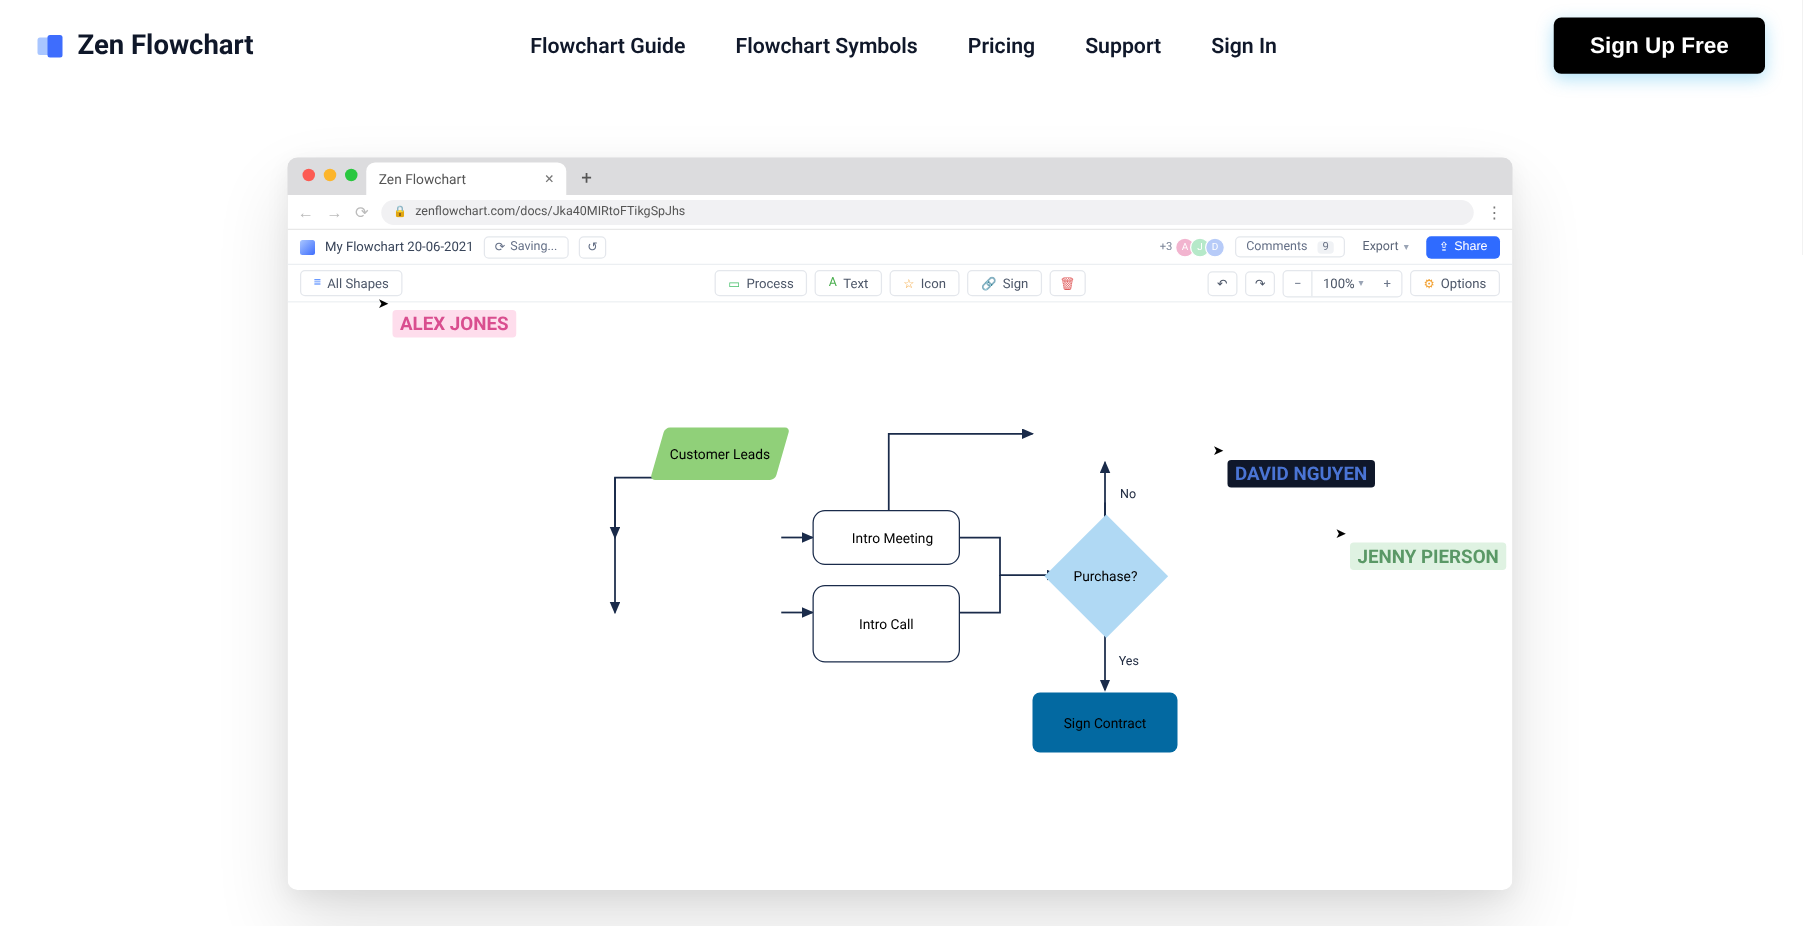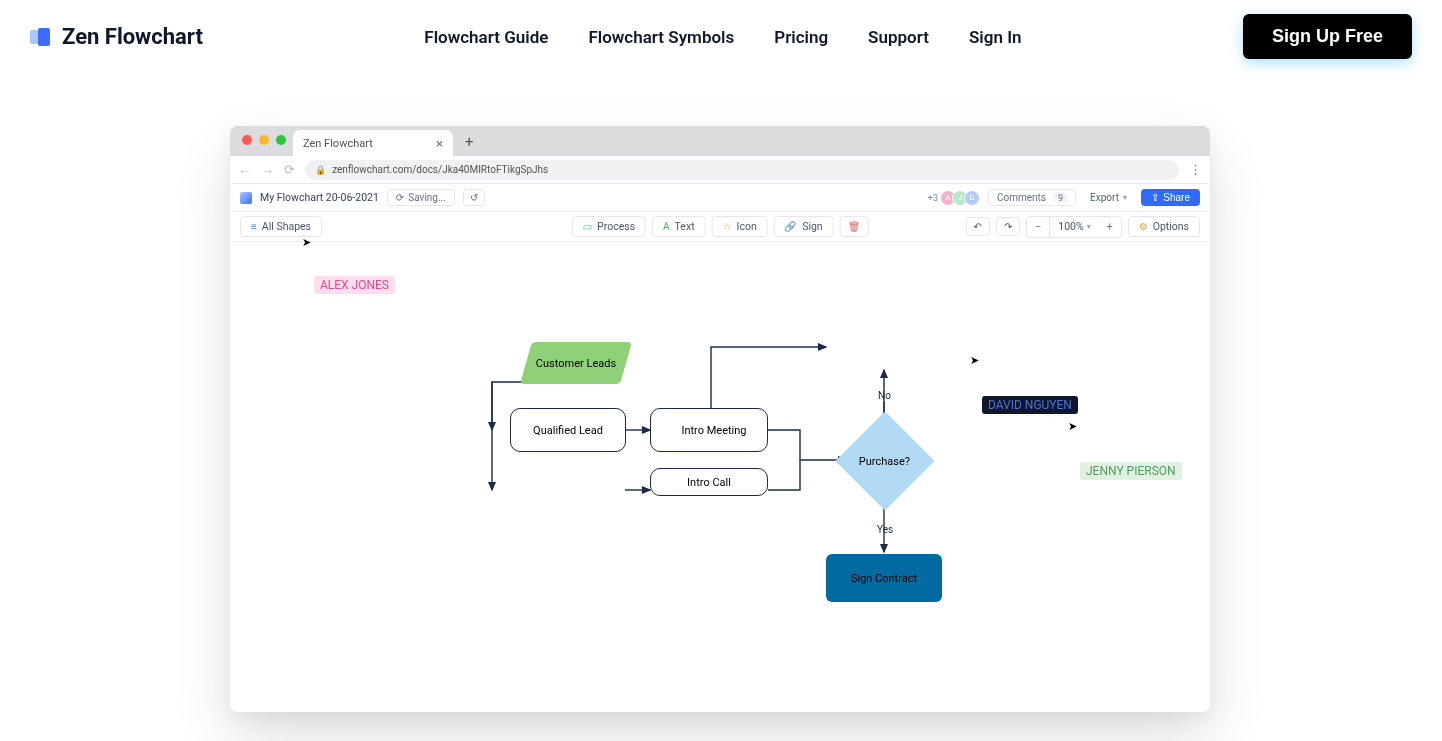--- a/index.html
+++ b/index.html
@@ -59,35 +59,35 @@
   .tool.square { padding: 3px 7px; }
   .tool .ico { font-size: 10px; }
   .ico-blue { color: #3c7bff; } .ico-green { color: #49c06c; } .ico-orange { color: #f2a234; } .ico-red { color: #e05a5a; }
   .zoom-box { border: 1px solid #e4e7ec; border-radius: 4px; display: flex; align-items: center; height: 22px; }
   .zoom-box .z { padding: 0 8px; color: #6c7689; border-right: 1px solid #e4e7ec; height: 100%; display: flex; align-items: center; }
   .zoom-box .z:last-child { border-right: none; }
   .zoom-box .zv { padding: 0 8px; color: #4b5566; display: flex; align-items:center; gap:3px; }
 
   
   .canvas { position: relative; height: calc(100% - 116px); background: #fff; }
-  .cursor-tag { position: absolute; padding: 2px 6px; border-radius: 3px; font-size: 12px; font-weight: 400; margin-top: 28px; }
+  .cursor-tag { position: absolute; padding: 2px 6px; border-radius: 3px; font-size: 15px; font-weight: 700; }
   .cursor-ptr { position: absolute; font-size: 11px; color: #000; }
   .tag-pink { background: #feddec; color: #d94e8f; }
   .tag-blue { background: #0f172a; color: #4a74d4; }
   .tag-green { background: #dff2e2; color: #5a9866; }
 
   
   .node { position: absolute; font-size: 11px; display: flex; align-items: center; justify-content: center; text-align: center; }
   .rect { border: 1.5px solid #1a2b4a; border-radius: 10px; background: #fff; }
   .green-fill { background: #0369a1; border: none; border-radius: 6px; }
   .para { width: 100px; height: 42px; background: #90d079; transform: skewX(-16deg); border-radius: 4px; }
   .para > div { transform: skewX(16deg); font-size: 11px; }
   .diamond { width: 70px; height: 70px; transform: rotate(45deg); background: #b0d9f4; }
   .diamond > div { transform: rotate(-45deg); font-size: 11px; }
-  .edge-label { position: absolute; font-size: 10px; color: #202b41; }
+  .edge-label { position: absolute; font-size: 10px; color: #202b41; margin-left: 18px; }
 
   svg.connectors { position: absolute; top:0; left:0; width:100%; height:100%; pointer-events:none; }
   svg .ln { stroke: #1a2b4a; stroke-width: 1.4; fill: none; }
   svg .ar { fill: #1a2b4a; }
 </style>
 </head>
 <body>
 
 <div class="topnav">
   <div class="logo-wrap">
@@ -248,28 +248,25 @@
       <path class="ln" d="M654,183 L654,128" marker-end="url(#ah)"></path>
       <path class="ln" d="M654,160 L654,183"></path>
 
       <path class="ln" d="M654,254 L654,310" marker-end="url(#ah)"></path>
     </svg>
 
     <div class="node para" style="left:296px; top:100px;">
       <div>Customer Leads</div>
     </div>
 
-    <div class="node rect" style="left:280px; top:166px; width:116px; height:44px;">
-      <span>Qualified Lead</span>
-    </div>
 
     <div class="node rect" style="left:420px; top:166px; width:118px; height:44px;padding-left:10px;">
       <span>Intro Meeting</span>
     </div>
-    <div class="node rect" style="left:420px; top:226px; width:118px; height:28px;align-items:center;">
+    <div class="node rect" style="left:420px; top:226px; width:118px; height:62px;align-items:center;">
       <span>Intro Call</span>
     </div>
 
 
     <div class="node diamond" style="left:620px; top:184px;">
       <div>Purchase?</div>
     </div>
 
     <div class="node green-fill" style="left:596px; top:312px; width:116px; height:48px;">
       <span>Sign Contract</span>

